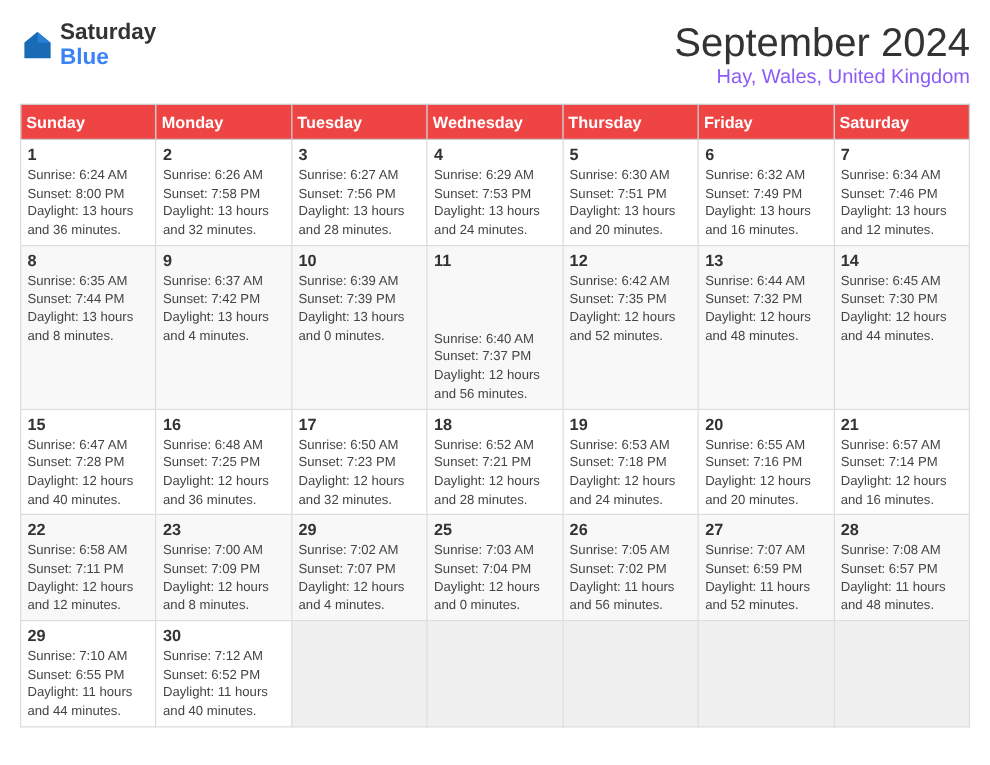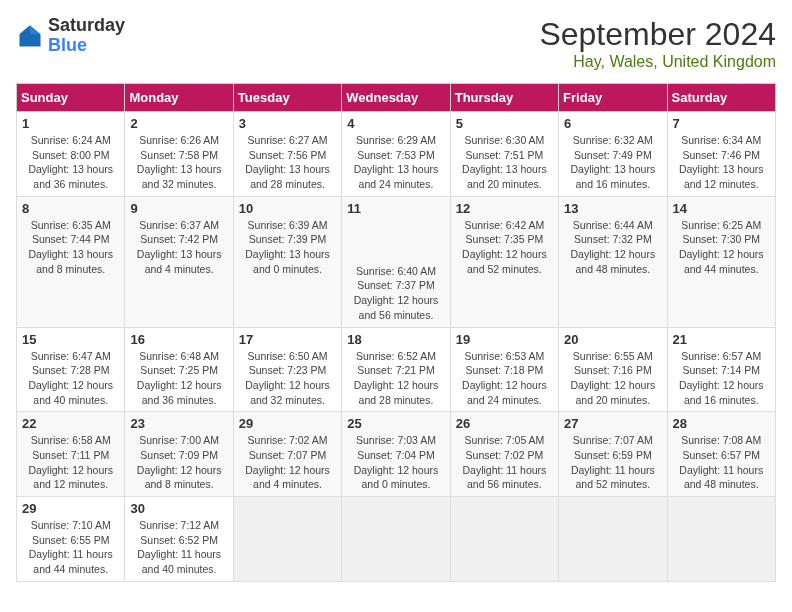--- a/index.html
+++ b/index.html
@@ -37,29 +37,29 @@
     .title-block {
       text-align: right;
     }
     .month-title {
       font-size: 32px;
       font-weight: normal;
       color: #333;
     }
     .subtitle {
       font-size: 16px;
-      color: #4d7c0f;
+      color: #8b5cf6;
     }
     table {
       width: 100%;
       border-collapse: collapse;
       font-size: 11px;
     }
     thead tr th {
-      background-color: #be185d;
+      background-color: #ef4444;
       color: #fff;
       padding: 6px 4px;
       text-align: left;
       font-size: 13px;
       font-weight: bold;
       border: 1px solid #ccc;
     }
     tbody tr td {
       border: 1px solid #ddd;
       padding: 4px 5px;
@@ -75,21 +75,20 @@
       font-size: 13px;
       font-weight: bold;
       color: #333;
       display: block;
       margin-bottom: 2px;
     }
     .day-detail {
       color: #444;
       font-size: 10.5px;
       line-height: 1.4;
-      text-align: center;
     }
     .empty-cell {
       background: #f0f0f0 !important;
     }
   </style>
 </head>
 <body>
 
 <div class="header">
   <div class="logo">
@@ -211,21 +210,21 @@
         </td>
         <td>
           <span class="day-num">13</span>
           <div class="day-detail" style="white-space: pre-line;">Sunrise: 6:44 AM
 Sunset: 7:32 PM
 Daylight: 12 hours
 and 48 minutes.</div>
         </td>
         <td>
           <span class="day-num">14</span>
-          <div class="day-detail" style="white-space: pre-line;">Sunrise: 6:25 AM
+          <div class="day-detail" style="white-space: pre-line;">Sunrise: 6:45 AM
 Sunset: 7:30 PM
 Daylight: 12 hours
 and 44 minutes.</div>
         </td>
       </tr>
       <tr>
         <td>
           <span class="day-num">15</span>
           <div class="day-detail" style="white-space: pre-line;">Sunrise: 6:47 AM
 Sunset: 7:28 PM

